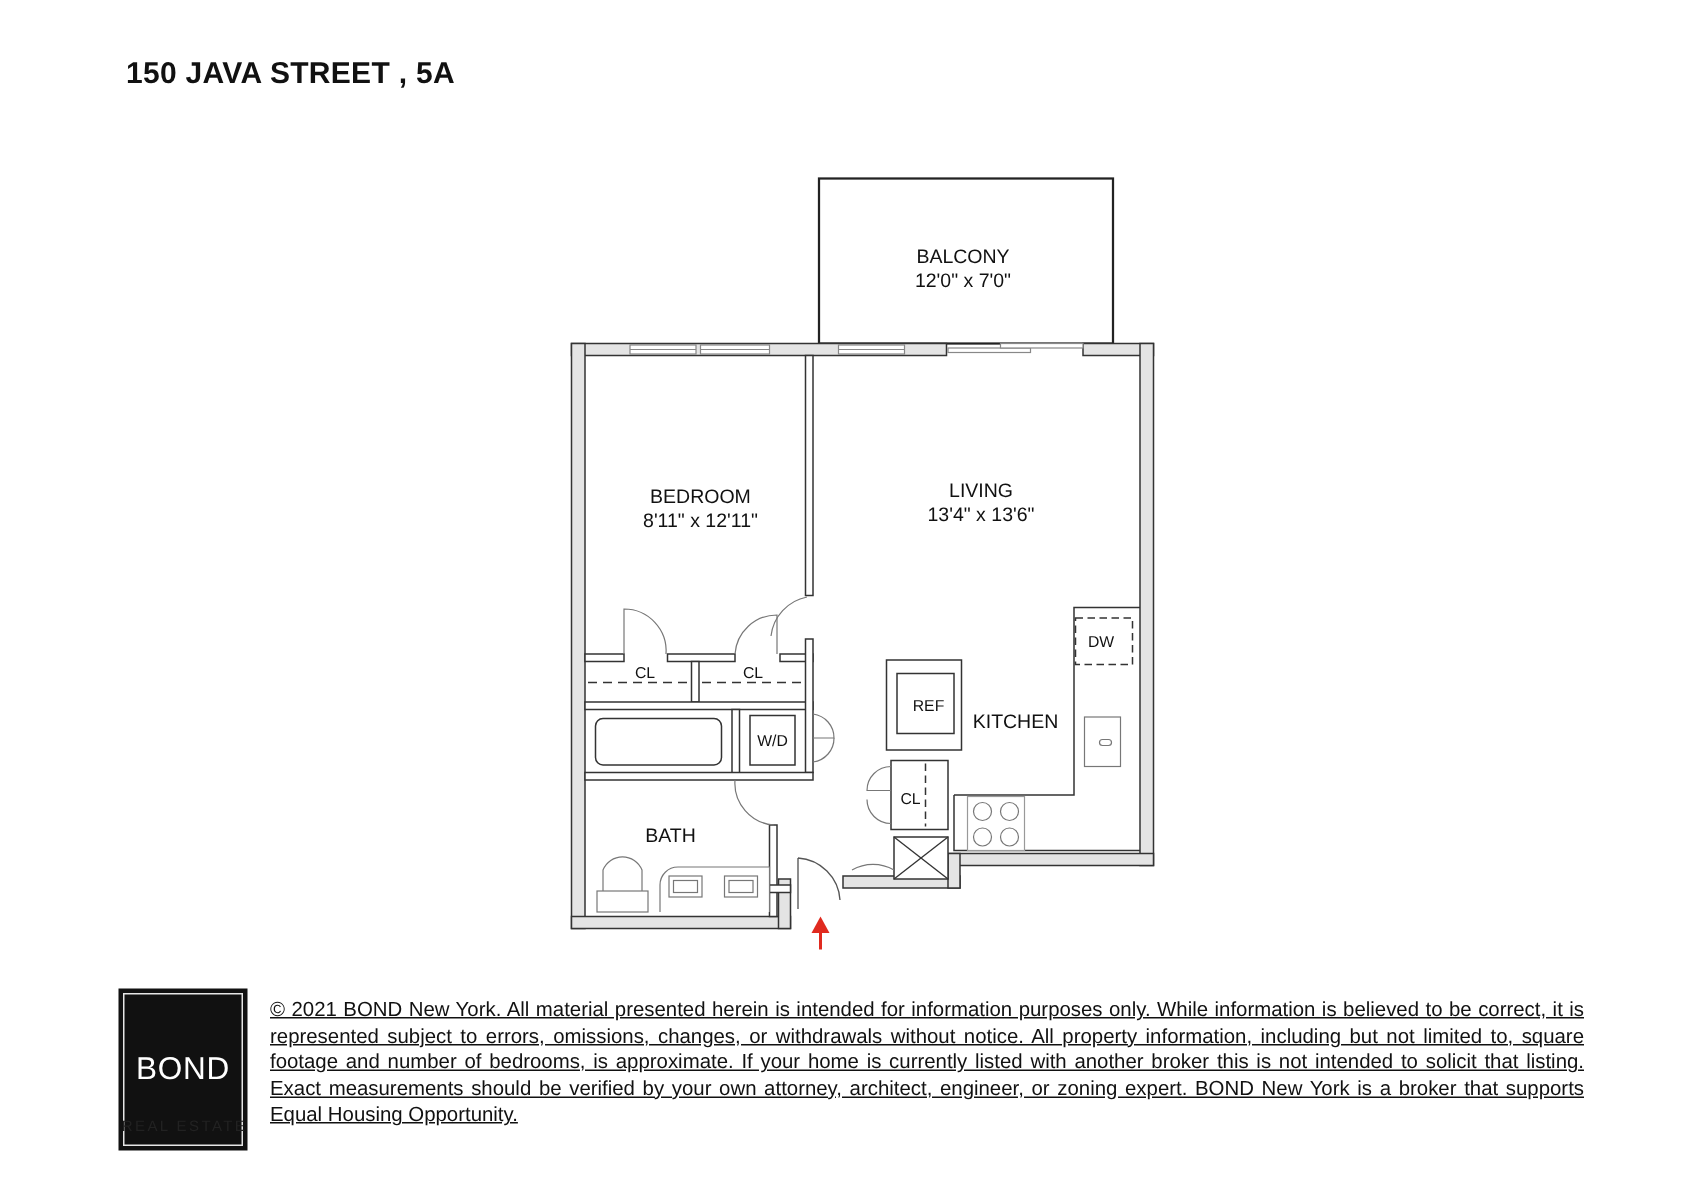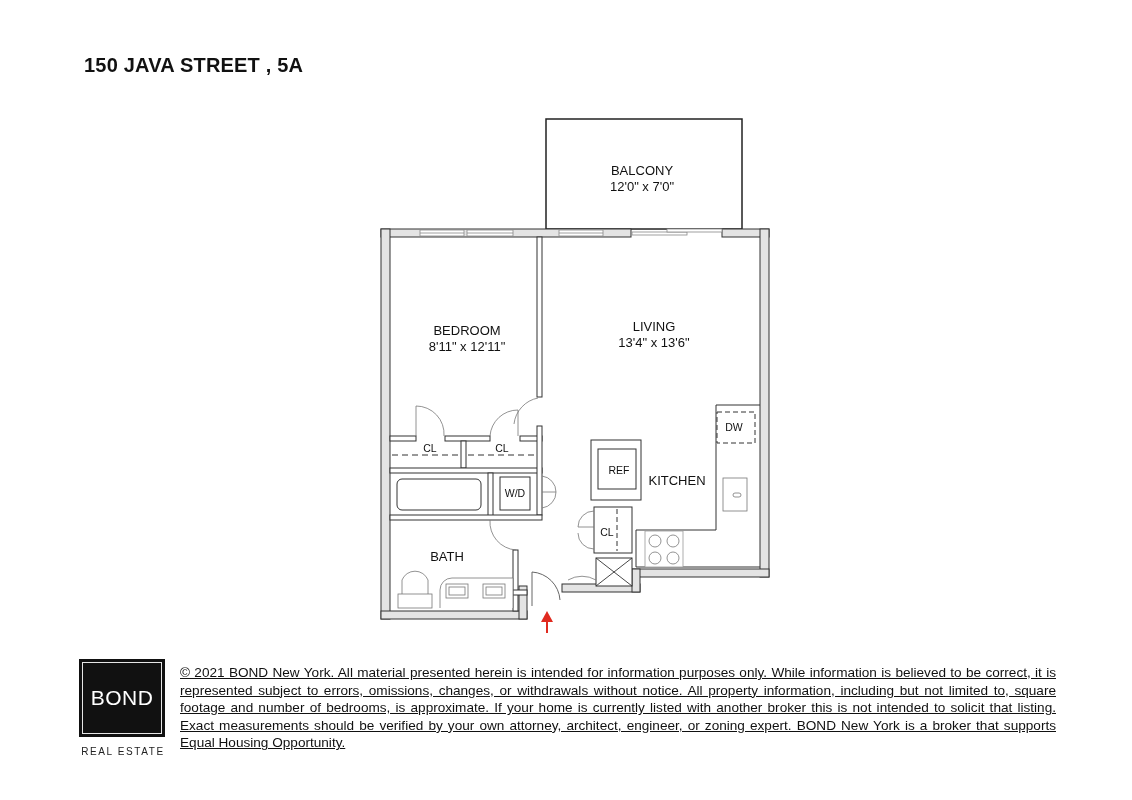--- a/index.html
+++ b/index.html
@@ -1,21 +1,21 @@
 <!DOCTYPE html>
 <html><head>
 <meta charset="utf-8">
 <style>
   html, body { margin: 0; padding: 0; background: #ffffff; }
   body { width: 1132px; height: 800px; position: relative; overflow: hidden; font-family: "Liberation Sans", sans-serif; color: #111; }
-  .title { position: absolute; left: 84px; top: 38px; font-size: 20px; font-weight: bold; letter-spacing: 0.2px; color: #111; margin-top: 16px; }
+  .title { position: absolute; left: 84px; top: 38px; font-size: 20px; font-weight: bold; letter-spacing: 0.2px; color: #111; }
   .plan { position: absolute; left: 0; top: 0; }
   .room-label { font-family: "Liberation Sans", sans-serif; font-size: 13px; fill: #111; text-anchor: middle; }
   .small-label { font-family: "Liberation Sans", sans-serif; font-size: 10.5px; fill: #111; text-anchor: middle; }
-  .logo { position: absolute; left: 79px; top: 659px; width: 86px; height: 78px; background: #111; }
+  .logo { position: absolute; left: 79px; top: 659px; width: 86px; height: 108px; background: #111; }
   .logo-inner { position: absolute; left: 3px; top: 3px; right: 3px; bottom: 3px; border: 1px solid #e6e6e6; display: flex; align-items: center; justify-content: center; }
   .logo-text { color: #fff; font-size: 21px; letter-spacing: 0.5px; font-family: "Liberation Sans", sans-serif; }
   .logo-sub { position: absolute; left: 78px; top: 746px; width: 90px; text-align: center; font-size: 10px; letter-spacing: 1.6px; color: #222; }
   .disclaimer { position: absolute; left: 180px; top: 664px; width: 876px; font-size: 13.6px; line-height: 17.6px; color: #111; text-align: justify; text-align-last: left; text-decoration: underline; }
 </style>
 </head>
 <body>
 
 <div class="title">150 JAVA STREET , 5A</div>
 

